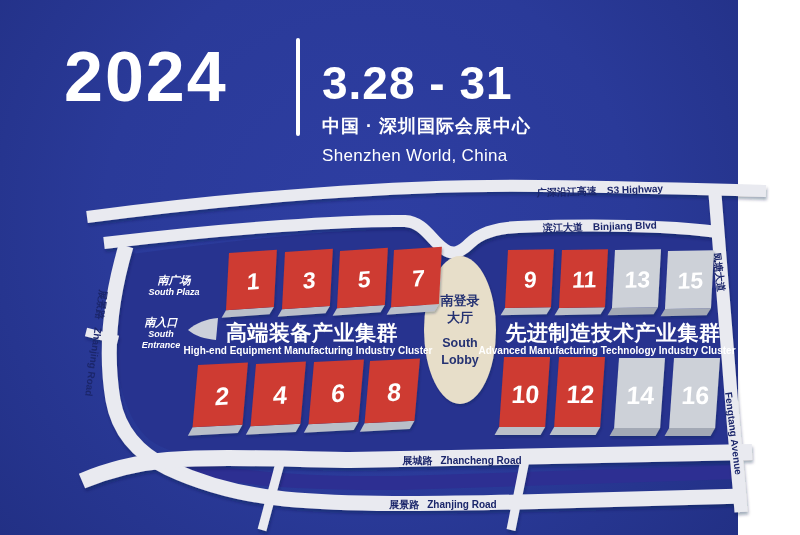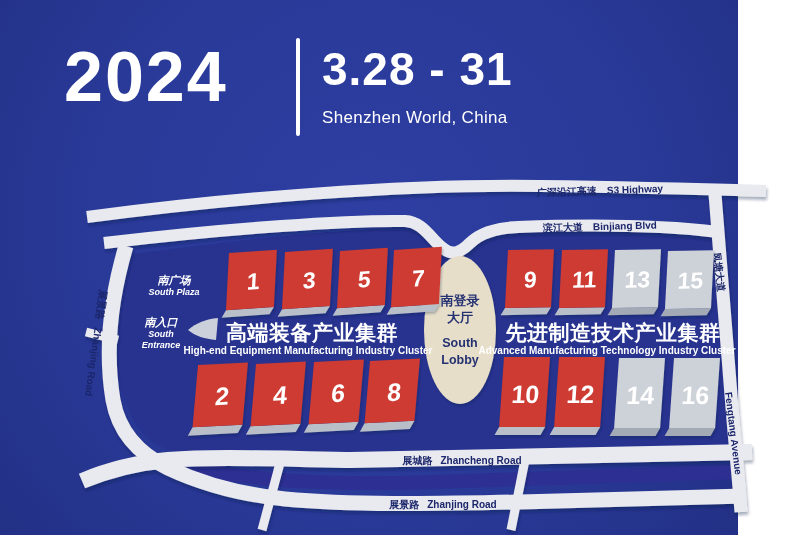--- a/index.html
+++ b/index.html
@@ -5,24 +5,24 @@
   html,body{margin:0;padding:0;}
   body{width:800px;height:535px;overflow:hidden;
        font-family:"Liberation Sans","DejaVu Sans",sans-serif;}
   .stage{position:relative;width:738px;height:535px;
          background:radial-gradient(circle at 50% 42%, #2e3ea2 0%, #2a3a99 55%, #223085 100%);}
   
   .hdr-year{position:absolute;left:64px;top:42px;font-size:70px;line-height:1;
             font-weight:700;color:#fff;letter-spacing:2px;}
   .hdr-divider{position:absolute;left:296px;top:38px;width:4px;height:98px;
                background:#fff;border-radius:2px;}
-  .hdr-right{position:absolute;left:322px;top:46px;color:#fff;}
+  .hdr-right{position:absolute;left:322px;top:60px;color:#fff;}
   .hdr-dates{font-size:46px;line-height:1;font-weight:700;letter-spacing:1px;}
   .hdr-venue-cn{margin-top:8px;font-size:18px;font-weight:700;letter-spacing:1px;}
-  .hdr-venue-en{margin-top:16px;font-size:17px;font-weight:500;letter-spacing:0.3px;}
+  .hdr-venue-en{margin-top:8px;font-size:17px;font-weight:500;letter-spacing:0.3px;}
   
   svg.map{position:absolute;left:0;top:0;
           font-family:"Liberation Sans","DejaVu Sans",sans-serif;}
   .site{fill:#27338f;}
   .canal{stroke:#2d2f92;stroke-width:14;fill:none;}
   .road{stroke:#e9eaf0;fill:none;stroke-linecap:butt;}
   .road.w12{stroke-width:12;} .road.w13{stroke-width:13;}
   .road.w15{stroke-width:15;} .road.w16{stroke-width:16;} .road.w9{stroke-width:9;}
   .road-label{fill:#1b266b;font-size:10px;font-weight:700;}
   .hall .face{}
@@ -41,20 +41,21 @@
 </style>
 </head>
 <body>
 
 <div class="stage">
 
   <div class="hdr-year">2024</div>
   <div class="hdr-divider"></div>
   <div class="hdr-right">
     <div class="hdr-dates">3.28 - 31</div>
+    <div class="hdr-venue-cn">中国 · 深圳国际会展中心</div>
     <div class="hdr-venue-en">Shenzhen World, China</div>
   </div>
 
   <svg class="map" width="800" height="535" viewBox="0 0 800 535">
     <defs>
       <filter id="rs" x="-20%" y="-20%" width="140%" height="160%">
         <feDropShadow dx="1" dy="3" stdDeviation="1.6" flood-color="#0a1240" flood-opacity="0.35"></feDropShadow>
       </filter>
       <filter id="hs" x="-30%" y="-30%" width="160%" height="170%">
         <feDropShadow dx="1" dy="2" stdDeviation="1.2" flood-color="#0a1240" flood-opacity="0.3"></feDropShadow>

